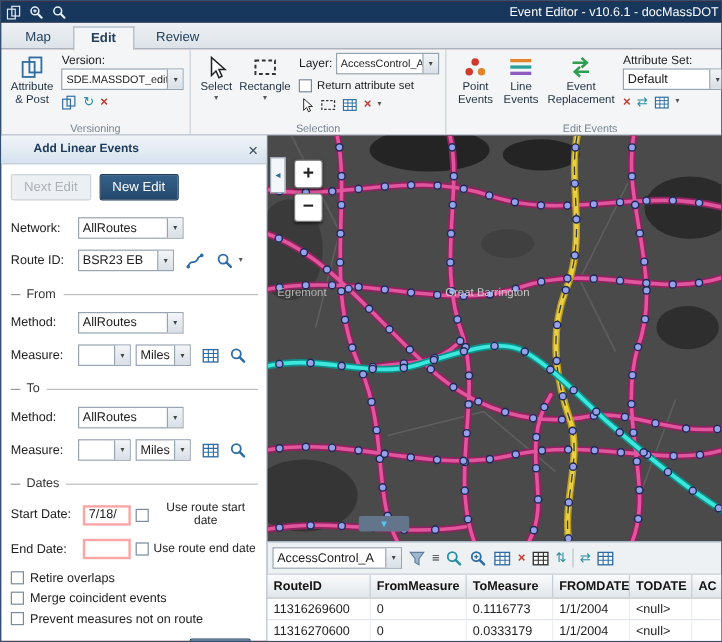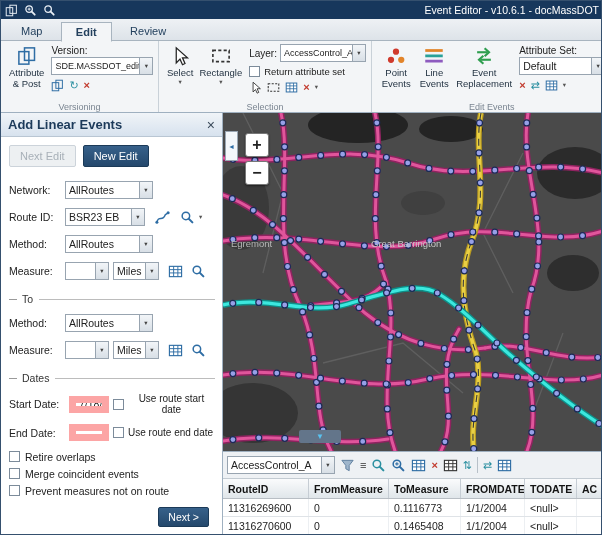--- a/index.html
+++ b/index.html
@@ -37,30 +37,30 @@
   .red{color:#c23b2e;font-weight:bold;}
   .teal{color:#2a8fa0;}
   .blue{color:#2e6da4;}
   .dark{color:#333;}
   
   .select{display:inline-flex;align-items:center;background:#fff;border:1px solid #98a4b0;height:18px;
           font-size:10.5px;color:#222;cursor:default;}
   .sel-txt{flex:1;padding:0 3px;white-space:nowrap;overflow:hidden;}
   .sel-arrow{width:13px;align-self:stretch;background:linear-gradient(#f2f5f8,#d8dfe6);
              border-left:1px solid #98a4b0;font-size:6.5px;display:flex;align-items:center;justify-content:center;color:#444;}
-  .inputbox{display:inline-flex;align-items:center;background:#fff;border:7px solid #fca5a5;height:17px;
+  .inputbox{display:inline-flex;align-items:center;background:#fff;border:2px solid #fca5a5;height:17px;
             font-size:10.5px;color:#222;padding:0 3px;white-space:nowrap;overflow:hidden;}
   .cb{display:inline-block;width:11px;height:11px;background:#fff;border:1px solid #7c8b9a;flex:none;}
   .small-font{font-size:9px;}
   
   .panel{position:absolute;left:0;top:112px;width:222px;height:423px;background:#fff;
          border-right:1px solid #9fb0c0;display:flex;flex-direction:column;}
   .panel-header{height:24px;background:linear-gradient(#f0f4f8,#d7e2ee);border-bottom:1px solid #b9c6d3;
                 display:flex;align-items:center;padding:0 7px;}
-  .panel-title{flex:1;font-size:13px;font-weight:bold;color:#1c3a5a;}
+  .panel-title{flex:1;font-size:10px;font-weight:bold;color:#1c3a5a;margin-left:20px;}
   .panel-close{font-size:14px;color:#3a4a5a;cursor:default;line-height:1;}
   .panel-body{flex:1;padding:8px 7px 4px 8px;overflow:hidden;}
   .btn{display:inline-block;font-size:11px;padding:4px 10px;border-radius:2px;cursor:default;}
   .btn-primary{background:linear-gradient(#37618a,#24486c);color:#fff;border:1px solid #1b3a58;}
   .btn-disabled{background:#edf0f2;color:#a8b0b8;border:1px solid #ccd3da;}
   .frow{display:flex;align-items:center;margin-top:9px;gap:4px;}
   .flabel{width:52px;flex:none;font-size:10.5px;color:#222;}
   .sect{display:flex;align-items:center;margin-top:13px;font-size:10.5px;color:#333;}
   .sect::before{content:"";width:8px;border-top:1px solid #9a9a9a;margin-right:5px;}
   .sect .sect-line{flex:1;border-top:1px solid #bcbcbc;margin-left:6px;}
@@ -313,20 +313,24 @@
         </span>
         <svg class="ic16 blue" viewBox="0 0 16 16" style="margin-left:6px">
             <use href="#sym-route"></use>
           </svg>
         <svg class="ic16 blue" viewBox="0 0 16 16" style="margin-left:6px">
             <use href="#sym-mag"></use>
           </svg>
         <span class="mini-arrow">▾</span>
       </div>
 
+      <div class="sect">
+        <span>From</span>
+          <span class="sect-line"></span>
+      </div>
       <div class="frow">
         <span class="flabel">Method:</span>
         <span class="select" style="width:88px">
           <span class="sel-txt">AllRoutes</span>
           <span class="sel-arrow">▾</span>
         </span>
       </div>
       <div class="frow">
         <span class="flabel">Measure:</span>
         <span class="select" style="width:44px">
@@ -675,20 +679,20 @@
       <span class="td c0">11316269600</span>
       <span class="td c1">0</span>
       <span class="td c2">0.1116773</span>
       <span class="td c3">1/1/2004</span>
       <span class="td c4">&lt;null&gt;</span>
       <span class="td c5"></span>
     </div>
     <div class="tbl-row">
       <span class="td c0">11316270600</span>
       <span class="td c1">0</span>
-      <span class="td c2">0.1465408</span>
+      <span class="td c2">0.0333179</span>
       <span class="td c3">1/1/2004</span>
       <span class="td c4">&lt;null&gt;</span>
       <span class="td c5"></span>
     </div>
   </div>
 
 </div>
 
 </body></html>

